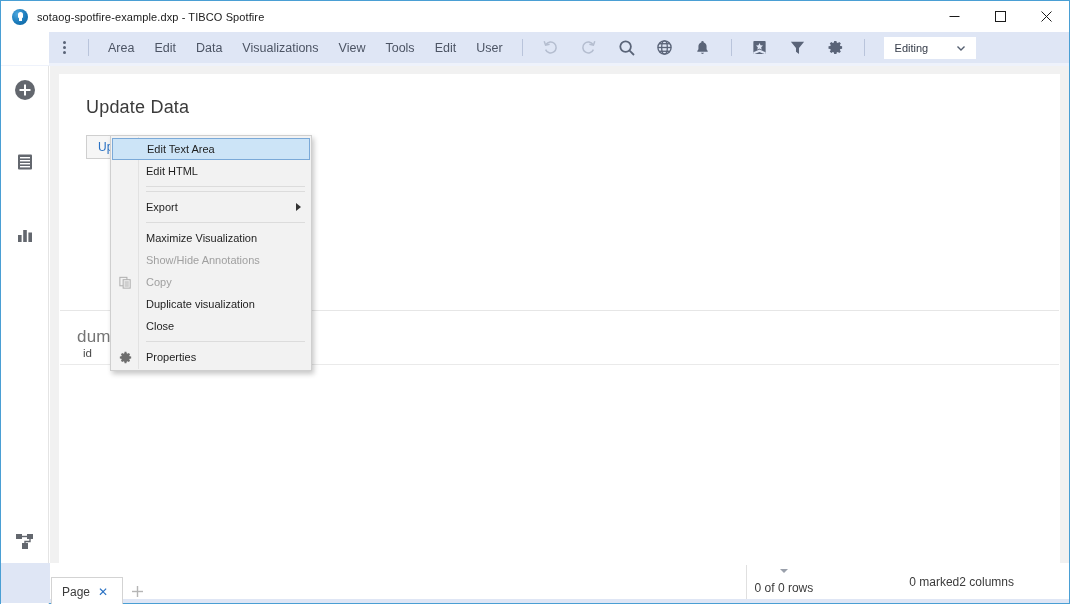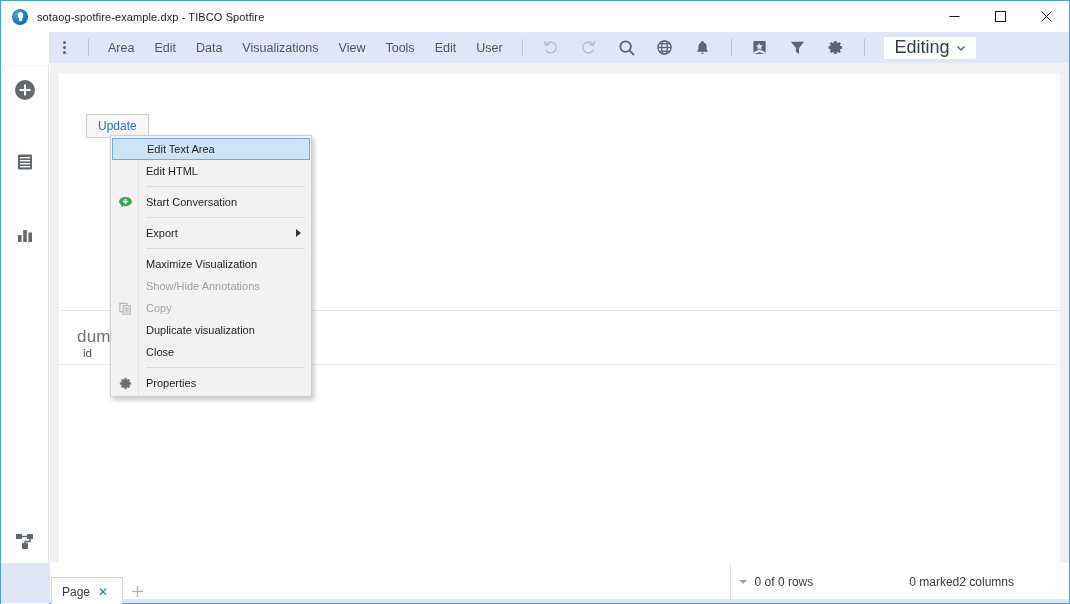--- a/index.html
+++ b/index.html
@@ -84,21 +84,21 @@
     display: flex; align-items: center; justify-content: center;
     color: #5a6478;
   }
   .tb-icon.disabled { color: #b4bdcf; }
   .tb-icon svg { display: block; }
   #mode-select {
     margin-left: 10px; margin-right: 11px;
     width: 92px; height: 22px; background: #ffffff;
     border: 1px solid #ffffff;
     display: flex; align-items: center; flex: none;
-    font-size: 18px; color: #333a47;
+    font-size: 11px; color: #333a47;
   }
   #mode-select span { padding-left: 10px; }
   #mode-select .chev { margin-left: auto; margin-right: 8px; color: #6a7policy; }
 
   
   #left-rail {
     position: absolute; left: 0; top: 65px;
     width: 48px; height: 538px;
     background: #ffffff;
     border-right: 1px solid #e4e4e4;
@@ -241,21 +241,21 @@
     display: flex; align-items: center; justify-content: center;
     color: #b5b5b5; font-size: 16px;
   }
   #status-right {
     margin-left: auto; display: flex; align-items: center;
     height: 34px; font-size: 12px; color: #3b3b3b;
     border-left: 1px solid #e0e0e0;
     padding-left: 8px;
   }
   .status-cell { white-space: nowrap; }
-  #rows-cell { display: flex; align-items: center; gap: 8px; }
+  #rows-cell { display: flex; align-items: center; gap: 8px; flex-direction: column; }
   #rows-chevron {
     width: 0; height: 0;
     border-top: 4px solid #9aa0ab;
     border-left: 4px solid transparent;
     border-right: 4px solid transparent;
   }
   #marked-cell { margin-left: 96px; text-align: center; }
   #columns-cell { margin-right: 55px; }
 </style>
 </head>
@@ -400,20 +400,21 @@
         <line x1="8" y1="5.5" x2="13" y2="5.5" stroke="#63676e" stroke-width="1.4"></line>
         <path d="M16 8 L16 10.5 L11 10.5 L11 12" fill="none" stroke="#63676e" stroke-width="1.4"></path>
       </svg>
     </div>
   </div>
 
   <div id="canvas">
     <div id="page-surface">
 
       <div id="text-area-viz">
+        <div id="update-data-title">Update Data</div>
         <div id="update-button">Update</div>
       </div>
 
       <div id="table-viz">
         <div id="table-title">dummy table</div>
         <div id="table-header">
           <div class="col-head" id="col-id">id</div>
           <div class="col-head" id="col-value">value</div>
         </div>
       </div>
@@ -427,30 +428,20 @@
     <div class="ctx-item selected">
       <span>Edit Text Area</span>
     </div>
 
     <div class="ctx-item">
       <span>Edit HTML</span>
     </div>
 
     <div class="ctx-sep"></div>
 
-    <div class="ctx-item">
-      <span class="ctx-icon">
-        <svg width="15" height="15" viewBox="0 0 16 16">
-          <path d="M8 2C4.2 2 1.2 4.2 1.2 7c0 1.6 1 3 2.5 4-.2.9-.8 1.9-.8 1.9s1.9-.5 3-1.2c.7.2 1.4.3 2.1.3 3.8 0 6.8-2.2 6.8-5S11.8 2 8 2z" fill="#3aa856"></path>
-          <rect x="7.2" y="4.2" width="1.6" height="5.6" fill="#ffffff"></rect>
-          <rect x="5.2" y="6.2" width="5.6" height="1.6" fill="#ffffff"></rect>
-        </svg>
-      </span>
-      <span>Start Conversation</span>
-    </div>
 
     <div class="ctx-sep"></div>
 
     <div class="ctx-item">
       <span>Export</span>
       <span class="ctx-arrow"></span>
     </div>
 
     <div class="ctx-sep"></div>
 

